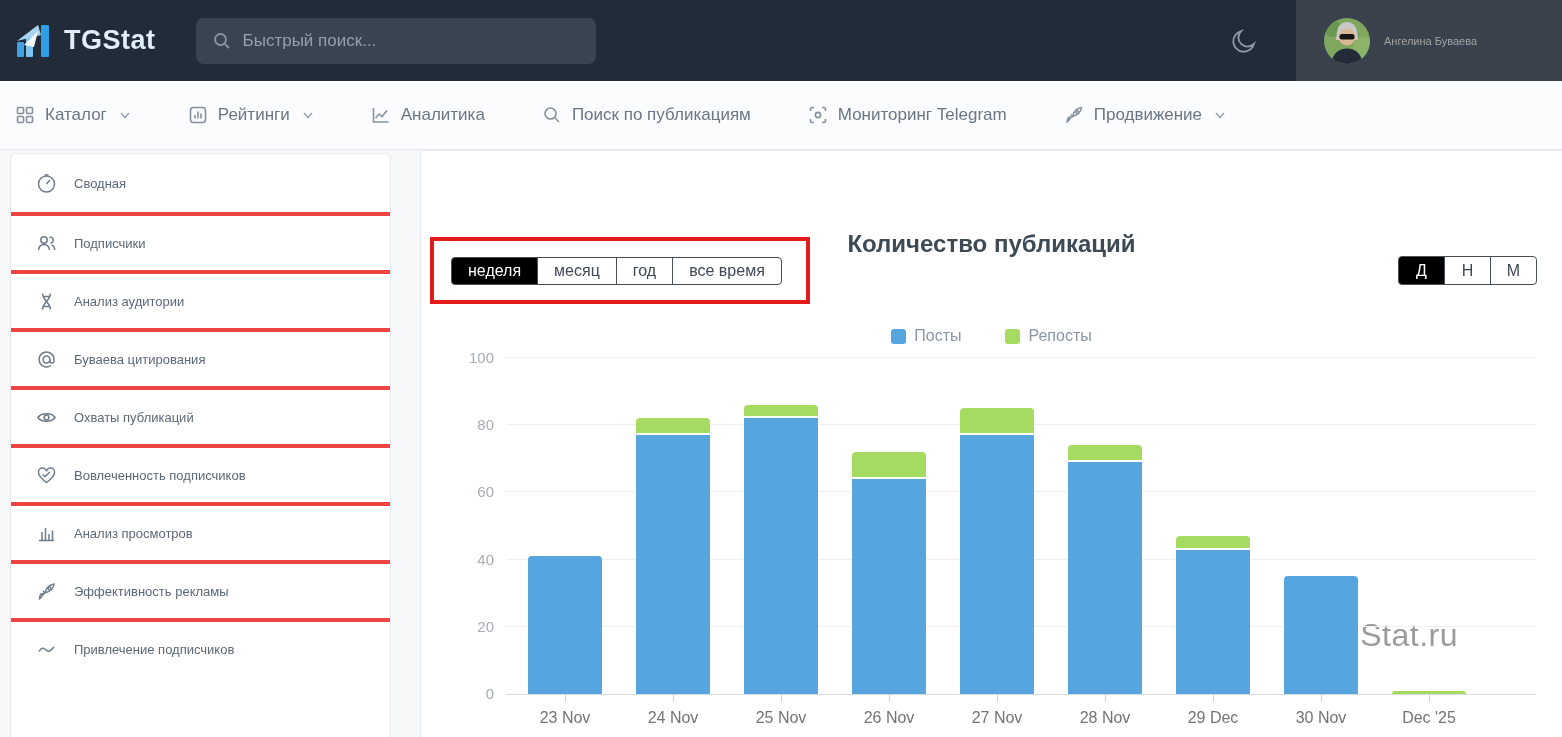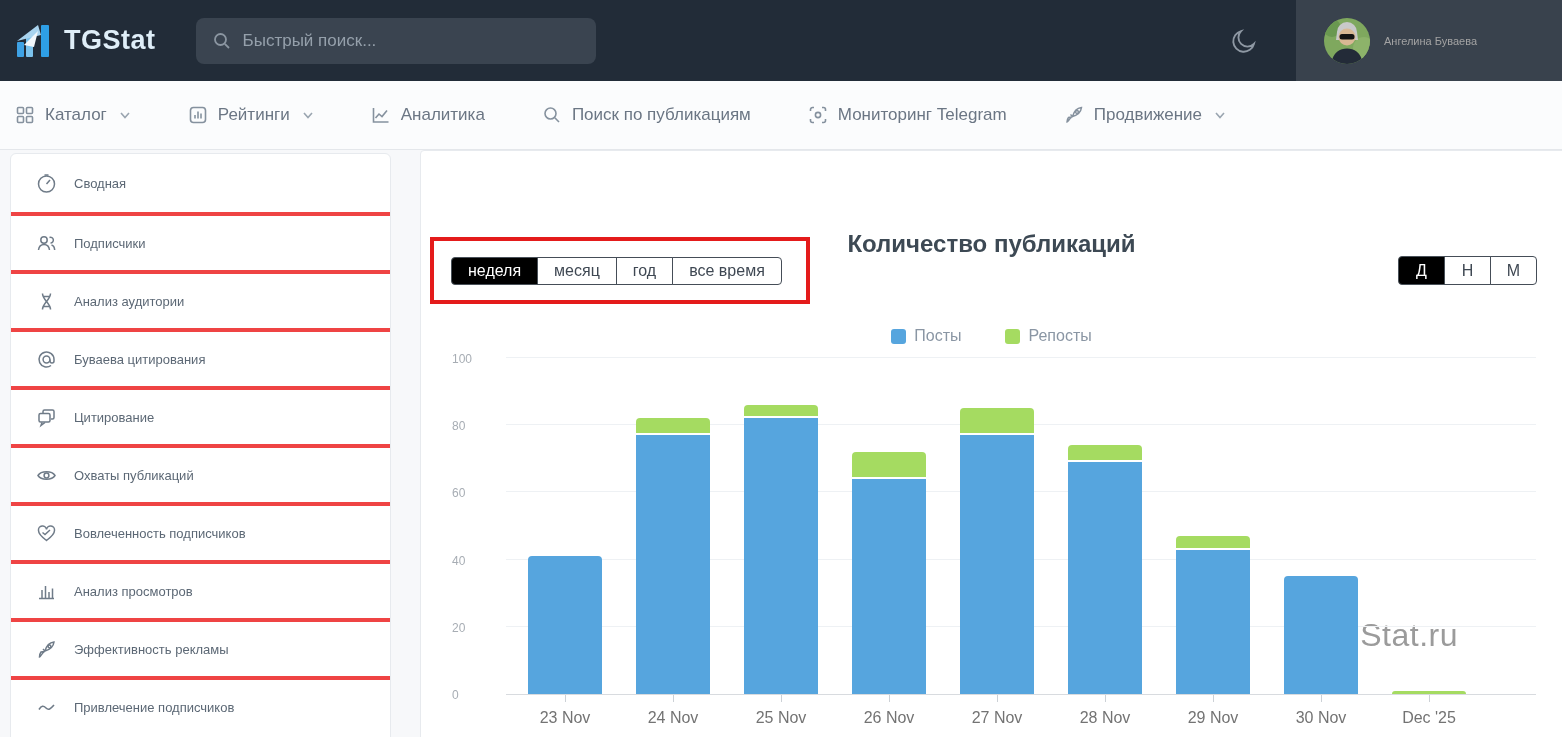--- a/index.html
+++ b/index.html
@@ -61,22 +61,22 @@
   .legend { position:absolute; top:176px; left:0; width:100%; display:flex;
             justify-content:center; gap:44px; }
   .legend-item { display:flex; align-items:center; gap:8px; cursor:pointer; }
   .legend-item .swatch { width:15px; height:15px; border-radius:3px; }
   .legend-item .llabel { color:#8a96a4; font-size:16px; }
 
   
   .plot { position:absolute; left:85px; top:208px; width:1030px; height:336px;
           border-bottom:1px solid #d8dbdf; }
   .gridline { position:absolute; left:0; width:100%; height:1px; background:#eef1f4; }
-  .ylabel { position:absolute; left:-54px; width:42px; 
-            color:#a7adb4; font-size:12px; }
+  .ylabel { position:absolute; left:-54px; width:42px; text-align:right;
+            color:#a7adb4; font-size:15px; }
   .bar-slot { position:absolute; bottom:0; height:100%; display:flex;
               align-items:flex-end; justify-content:center; }
   .bar { width:74px; display:flex; flex-direction:column-reverse; }
   .seg { width:100%; }
   .seg.top { border-radius:4px 4px 0 0; }
   .seg + .seg { border-bottom:2px solid #fff; }
   .tick { position:absolute; top:336px; width:1px; height:7px; background:#ccd1d6; }
   .xlabel { position:absolute; top:350px; text-align:center; color:#737373; font-size:16px; }
   .watermark { position:absolute; right:78px; bottom:40px; font-size:32px; color:#9b9b9b;
                letter-spacing:.5px; }
@@ -248,30 +248,20 @@
         <svg width="21" height="21" viewBox="0 0 21 21" fill="none" stroke="currentColor" stroke-width="1.5">
           <circle cx="10.5" cy="10.5" r="3.4"></circle>
           <path d="M14,10.5 v1.5 a2,2 0 0 0 4,0 v-1.5 a7.5,7.5 0 1 0 -3,6"></path>
         </svg>
         </span>
       <span class="slabel">Буваева цитирования</span>
     </div>
     <div class="side-item">
       <span class="sicon">
         <svg width="21" height="21" viewBox="0 0 21 21" fill="none" stroke="currentColor" stroke-width="1.5">
-          <path d="M7,6 V4.5 a1.5,1.5 0 0 1 1.5,-1.5 h8 a1.5,1.5 0 0 1 1.5,1.5 v6 a1.5,1.5 0 0 1 -1.5,1.5 H15"></path>
-          <rect x="3" y="6.5" width="11" height="8.5" rx="1.5"></rect>
-            <path d="M6,15.5 L5,18.5 L9,15.5"></path>
-        </svg>
-        </span>
-      <span class="slabel">Цитирование</span>
-    </div>
-    <div class="side-item">
-      <span class="sicon">
-        <svg width="21" height="21" viewBox="0 0 21 21" fill="none" stroke="currentColor" stroke-width="1.5">
           <path d="M2,10.5 C5,5.5 16,5.5 19,10.5 C16,15.5 5,15.5 2,10.5 Z"></path>
             <circle cx="10.5" cy="10.5" r="2.4"></circle>
         </svg>
         </span>
       <span class="slabel">Охваты публикаций</span>
     </div>
     <div class="side-item">
       <span class="sicon">
         <svg width="21" height="21" viewBox="0 0 21 21" fill="none" stroke="currentColor" stroke-width="1.5">
           <path d="M10.5,17.5 C4.5,13 2.5,10 2.5,7.5 a4,4 0 0 1 8,-1 a4,4 0 0 1 8,1 c0,2.5 -2,5.5 -8,10 Z"></path>
@@ -402,21 +392,21 @@
         </div>
         <div class="tick" style="left: 599px;"></div>
         <div class="xlabel" style="left: 545px; width: 108px;">28 Nov</div>
         <div class="bar-slot" style="left: 653px; width: 108px;">
           <div class="bar">
             <div class="seg" style="height: 144.48px; background: rgb(86, 165, 222);"></div>
             <div class="seg top" style="height: 13.44px; background: rgb(165, 219, 97);"></div>
           </div>
         </div>
         <div class="tick" style="left: 707px;"></div>
-        <div class="xlabel" style="left: 653px; width: 108px;">29 Nov</div>
+        <div class="xlabel" style="left: 653px; width: 108px;">29 Dec</div>
         <div class="bar-slot" style="left: 761px; width: 108px;">
           <div class="bar">
             <div class="seg top" style="height: 117.6px; background: rgb(86, 165, 222);"></div>
           </div>
         </div>
         <div class="tick" style="left: 815px;"></div>
         <div class="xlabel" style="left: 761px; width: 108px;">30 Nov</div>
         <div class="bar-slot" style="left: 869px; width: 108px;">
           <div class="bar">
             <div class="seg top" style="height: 3.36px; background: rgb(165, 219, 97);"></div>

